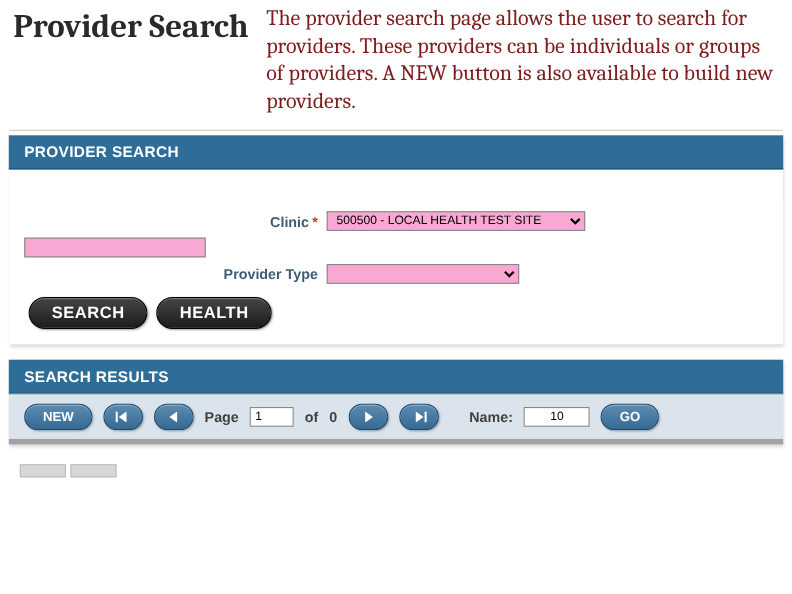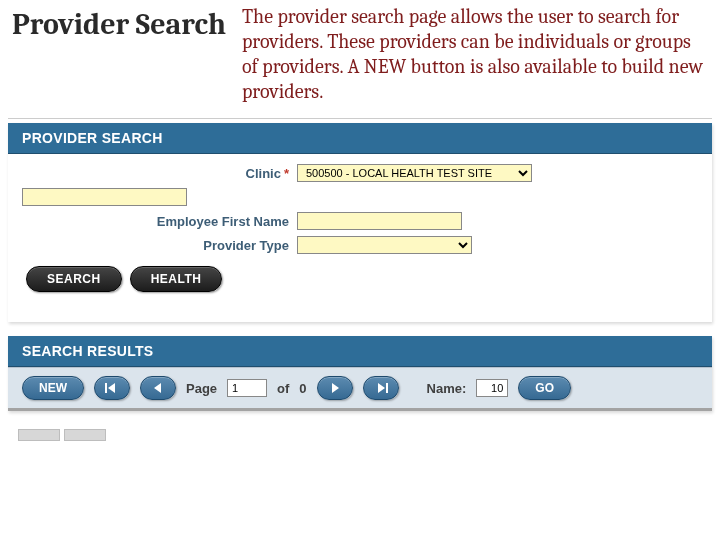--- a/index.html
+++ b/index.html
@@ -49,70 +49,71 @@
     color: #fff;
     font-family: "Arial Narrow", Arial, sans-serif;
     font-weight: 700;
     letter-spacing: 0.3px;
     font-size: 14px;
     padding: 7px 14px;
     border-bottom: 1px solid #1f4e6e;
   }
   .panel-body {
     background: #fff;
-    padding: 10px 14px 28px 14px;
+    padding: 10px 14px 12px 14px;
+    margin-top: 28px;
   }
   .form-row {
     display: flex;
     align-items: center;
     margin-bottom: 6px;
   }
   .form-row .label {
     width: 275px;
     text-align: right;
     padding-right: 8px;
     font-family: "Arial Narrow", Arial, sans-serif;
     font-weight: 700;
     font-size: 13px;
     color: #3d5d76;
   }
   .req { color: #c0392b; margin-left: 3px; }
   .form-row input[type="text"],
   .form-row select {
     height: 18px;
     border: 1px solid #888;
-    background: #fef9c3;
+    background: #f9a8d4;
     font-size: 11px;
     padding: 0 4px;
   }
   .sel-clinic { width: 235px; }
   .inp-name  { width: 165px; }
   .sel-type  { width: 175px; }
   .btn-row {
     display: flex;
     gap: 8px;
     padding: 6px 4px 2px 4px;
   }
   .pill-btn {
     background: linear-gradient(#454545, #1c1c1c);
     border: 1px solid #000;
     border-radius: 16px;
     color: #fff;
     font-family: "Arial Narrow", Arial, sans-serif;
     font-weight: 700;
-    font-size: 12px;
+    font-size: 15px;
     letter-spacing: 0.5px;
     padding: 5px 20px;
     box-shadow: inset 0 1px 0 rgba(255,255,255,0.18), 1px 1px 2px rgba(0,0,0,0.4);
     cursor: pointer;
   }
   .results-bar {
     background: #dbe4ec;
     border-top: 1px solid #b7c3cf;
-    border-bottom: 3px solid #a3a3a3;
+    border-bottom: 5px solid #a3a3a3;
     padding: 8px 14px;
     display: flex;
     align-items: center;
     gap: 10px;
     font-family: "Arial Narrow", Arial, sans-serif;
   }
   .nav-btn {
     background: linear-gradient(#5c8bb0, #366a93);
     border: 1px solid #1e4a6d;
     border-radius: 14px;
@@ -136,21 +137,21 @@
   }
   .nav-input {
     width: 40px;
     height: 18px;
     border: 1px solid #888;
     font-size: 11px;
     text-align: left;
     padding: 0 4px;
     background: #fff;
   }
-  .size-input { width: 32px; text-align: right; }
+  .size-input { width: 60px; text-align: center; }
   .spacer-sm { width: 8px; }
   svg.arrow { width: 14px; height: 10px; }
   svg.arrow polygon, svg.arrow rect { fill: #fff; }
   .tab-stub {
     display: flex;
     gap: 4px;
     padding: 4px 0 0 10px;
   }
   .tab-stub div {
     width: 42px;
@@ -179,24 +180,20 @@
         </div>
         <select class="sel-clinic">
           <option>500500 - LOCAL HEALTH TEST SITE</option>
         </select>
       </div>
 
       <div class="form-row">
         <input type="text" class="inp-name" value="" style="">
       </div>
 
-      <div class="form-row">
-        <div class="label">Employee First Name</div>
-        <input type="text" class="inp-name" value="" style="">
-      </div>
 
       <div class="form-row">
         <div class="label">Provider Type</div>
         <select class="sel-type">
           <option></option>
         </select>
       </div>
 
       <div class="btn-row">
         <button class="pill-btn">SEARCH</button>

